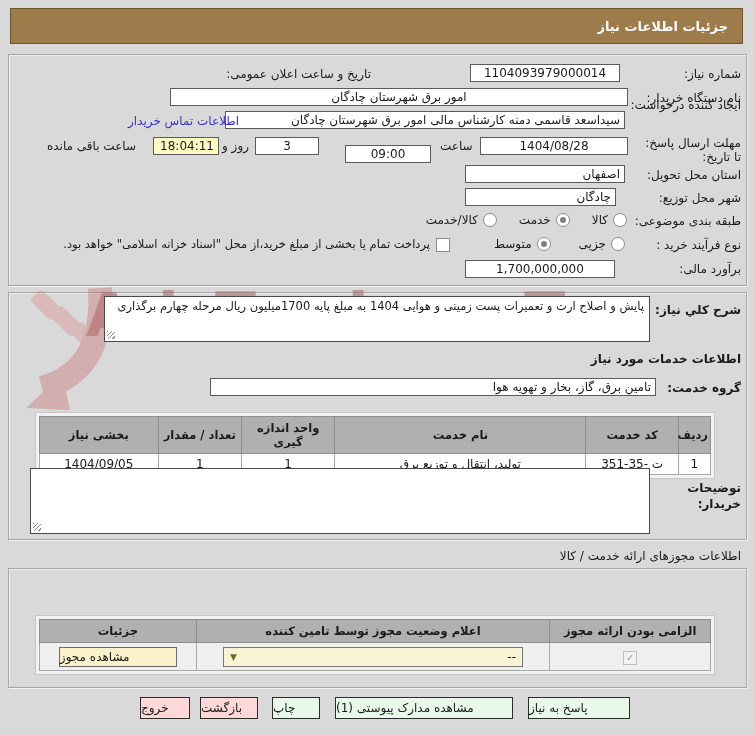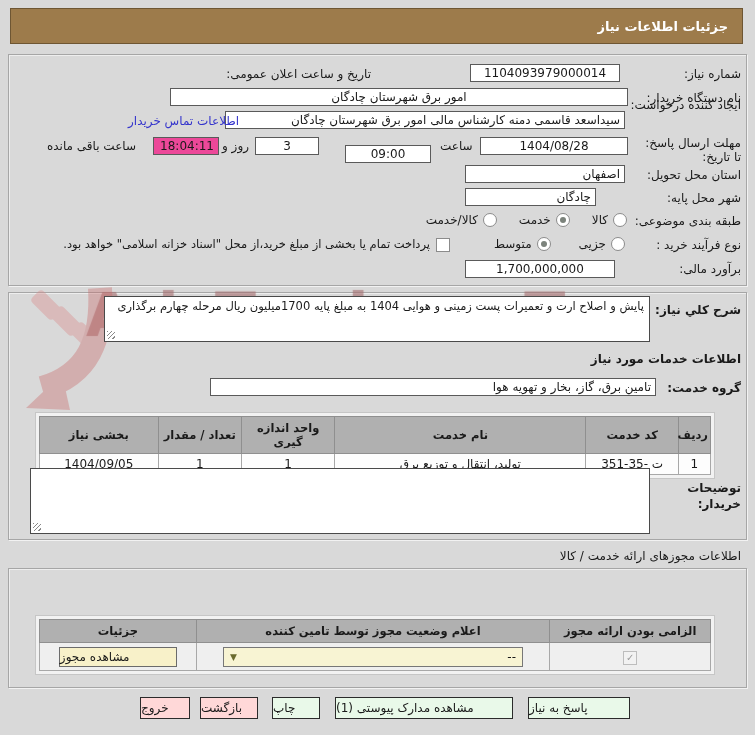--- a/index.html
+++ b/index.html
@@ -24,21 +24,21 @@
     background:transparent;z-index:1;
   }
   .lbl{white-space:nowrap;z-index:10;}
   .lbl-b{font-weight:bold;z-index:10;}
   .wrap{white-space:normal;margin-left:21px;}
   .field{
     background:#fff;border:1px solid #5a5a5a;box-sizing:border-box;
     font-size:12px;line-height:16px;padding:0 4px;height:18px;z-index:10;overflow:hidden;
   }
   .center{text-align:center;}
-  .yellow{background:#ec4899;padding-left:40px;}
+  .yellow{background:#fef9c3;padding-left:40px;}
   .link{color:#3434cc;cursor:pointer;z-index:10;}
   
   .radio{display:inline-block;width:12px;height:12px;border:1px solid #8b8b8b;border-radius:50%;
     background:#fff;vertical-align:-2px;position:relative;}
   .radio.sel::after{content:"";position:absolute;inset:3px;border-radius:50%;background:#7c837c;}
   .cb{display:inline-block;width:12px;height:12px;border:1px solid #8b8b8b;background:#fff;
     vertical-align:-2px;text-align:center;line-height:11px;font-size:10px;color:#9c9c9c;}
   .cb.checked-dis{background:#f2f2f2;border-color:#bdbdbd;}
   .choice{display:inline-flex;align-items:center;gap:5px;}
   
@@ -107,22 +107,22 @@
   <div class="abs lbl" style="left:440px;top:139px;">ساعت</div>
   <div class="abs field center" style="left:345px;top:137px;width:86px;margin-top:8px;">09:00</div>
   <div class="abs field center" style="left:255px;top:137px;width:64px;">3</div>
   <div class="abs lbl" style="left:222px;top:139px;">روز و</div>
   <div class="abs field center yellow" style="left:153px;top:137px;width:66px;">18:04:11</div>
   <div class="abs lbl" style="left:47px;top:139px;">ساعت باقی مانده</div>
 
   <div class="abs lbl" style="right:14px;top:168px;">استان محل تحویل:</div>
   <div class="abs field" style="left:465px;top:165px;width:160px;">اصفهان</div>
 
-  <div class="abs lbl" style="right:14px;top:191px;">شهر محل پایه:</div>
-  <div class="abs field" style="left:465px;top:188px;width:131px;padding-left:28px;">چادگان</div>
+  <div class="abs lbl" style="right:14px;top:191px;">شهر محل توزیع:</div>
+  <div class="abs field" style="left:465px;top:188px;width:151px;padding-left:28px;">چادگان</div>
 
   <div class="abs lbl" style="right:14px;top:214px;">طبقه بندی موضوعی:</div>
   <div class="abs z10" style="right:128px;top:213px;display:flex;gap:22px;">
     <span class="choice">
       <span class="radio"></span>
       <span>کالا</span>
     </span>
     <span class="choice">
       <span class="radio sel"></span>
       <span>خدمت</span>

